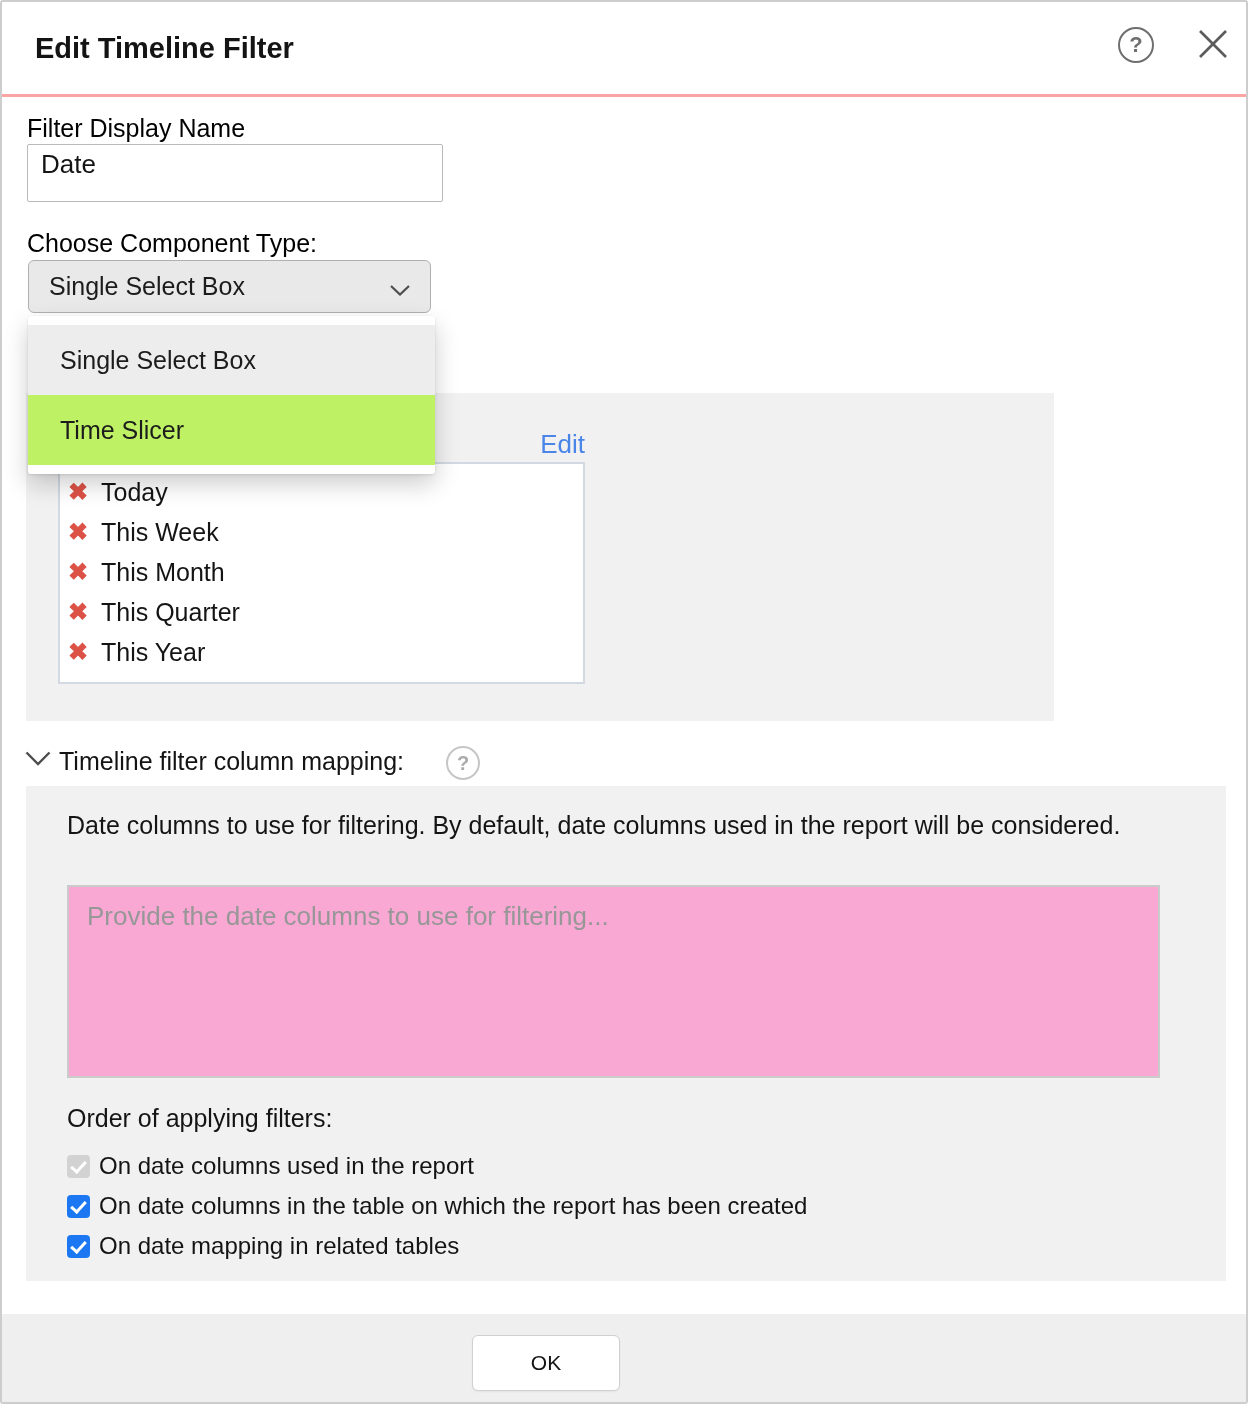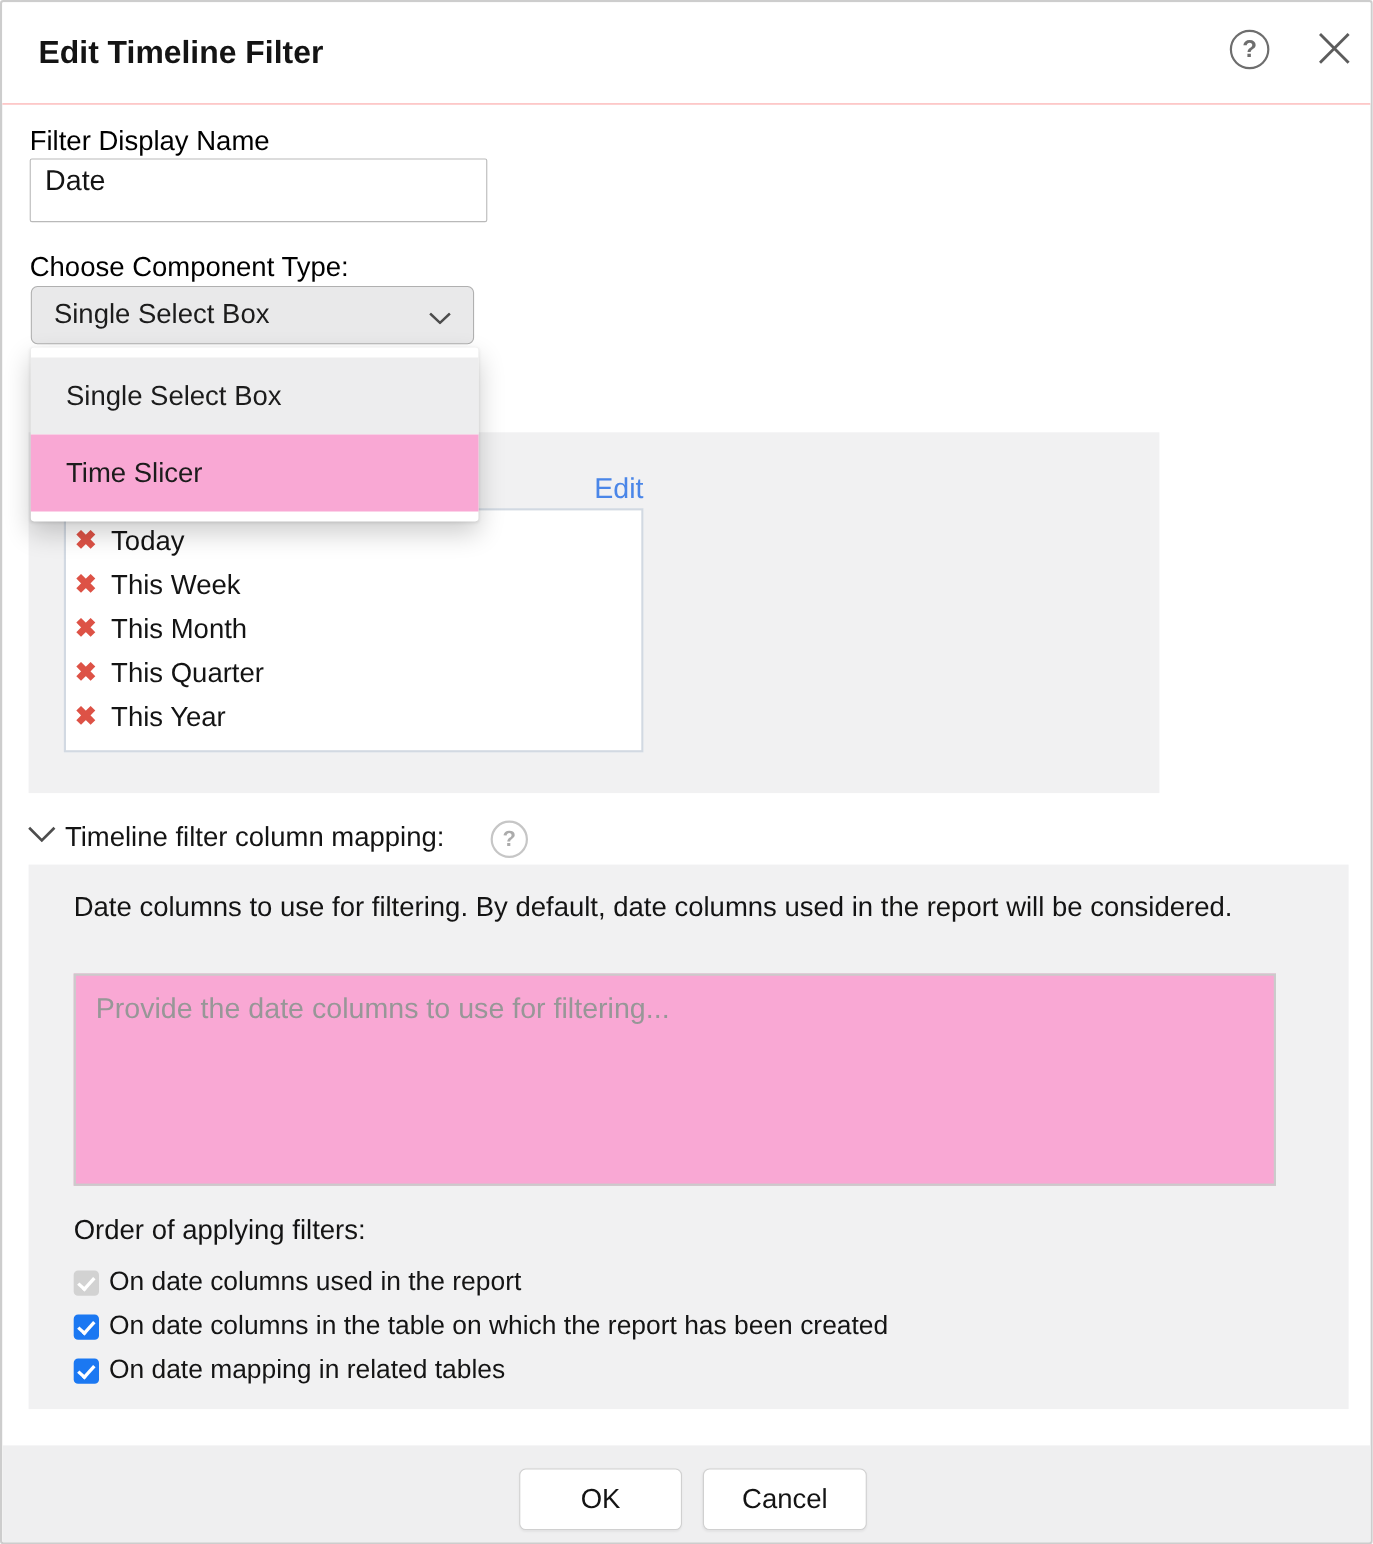--- a/index.html
+++ b/index.html
@@ -3,21 +3,21 @@
 <meta charset="utf-8">
 <style>
   html,body{margin:0;padding:0;background:#fff;}
   #dialog{
     position:relative; width:1248px; height:1404px; box-sizing:border-box;
     border:2px solid #cdcdcd; border-radius:3px; background:#fff; overflow:hidden;
     font-family:"Liberation Sans", sans-serif; color:#161616;
   }
   .abs{position:absolute;}
   
-  .header{position:absolute; left:0; top:0; right:0; height:92px; border-bottom:1px solid #fca5a5; background:#fff;}
+  .header{position:absolute; left:0; top:0; right:0; height:92px; border-bottom:3px solid #fca5a5; background:#fff;}
   .title{position:absolute; left:33px; top:0; line-height:92px; font-size:29px; font-weight:bold; color:#141414;}
   .icon-circle{
     display:inline-block; box-sizing:border-box; border-radius:50%;
     text-align:center; cursor:pointer; background:transparent;
   }
   .help-header{left:1116px; top:25px; width:36px; height:36px; border:2px solid #6e6e6e; color:#6e6e6e; font-size:22px; line-height:31px; font-weight:bold;}
   .close-btn{left:1193px; top:24px; width:36px; height:36px; cursor:pointer;}
   
   .field-label{position:absolute; font-size:25px; color:#000000;}
   #display-name-input{
@@ -31,21 +31,21 @@
     background:#e9e9ea; border:1px solid #b0b0b0; border-radius:6px; cursor:pointer;
   }
   .select-text{line-height:51px; padding-left:20px; font-size:25px; color:#1c1c1c;}
   .select-chevron{position:absolute; right:20px; top:21px;}
   
   .dropdown{
     position:absolute; left:26px; top:314px; width:407px; z-index:30; background:#fff;
     border-radius:3px; padding:9px 0;
     box-shadow:0 10px 24px rgba(0,0,0,0.20), 0 1px 3px rgba(0,0,0,0.10);
   }
-  .option{height:70px; line-height:70px; padding-left:32px; font-size:25px; color:#1c1c1c; cursor:pointer; background:#f9a8d4;}
+  .option{height:70px; line-height:70px; padding-left:32px; font-size:25px; color:#1c1c1c; cursor:pointer; background:#bef264;}
   .option.highlighted{background:#ededee;}
   
   .panel1{position:absolute; left:24px; top:391px; width:1028px; height:328px; background:#f1f1f2;}
   .edit-link{position:absolute; left:509px; top:36px; width:50px; text-align:right; font-size:26px; color:#4a86e8; cursor:pointer;}
   .listbox{
     position:absolute; left:32px; top:69px; width:527px; height:222px; box-sizing:border-box;
     background:#fff; border:2px solid #d2d9e2; padding-top:8px; overflow:hidden;
   }
   .value-row{height:40px; display:flex; align-items:center; padding-left:8px; font-size:25px; color:#141414;}
   .x-icon{color:#dd5246; font-size:24px; width:33px; font-weight:bold; cursor:pointer; line-height:1;}
@@ -72,21 +72,21 @@
     content:""; position:absolute; left:7px; top:3px; width:6px; height:12px;
     border-right:3px solid #fff; border-bottom:3px solid #fff; transform:rotate(42deg);
   }
   .checkbox.disabled{background:#d2d2d2; cursor:default;}
   .check-label{font-size:24px; color:#141414;}
   
   .footer{position:absolute; left:0; top:1312px; width:100%; height:92px; background:#efeff0;}
   .btn{
     position:absolute; top:21px; height:56px; box-sizing:border-box; background:#fff;
     border:1px solid #d0d0d0; border-radius:6px; font-family:"Liberation Sans",sans-serif;
-    font-size:25px; color:#141414; cursor:pointer; box-shadow:0 1px 2px rgba(0,0,0,0.05);
+    font-size:21px; color:#141414; cursor:pointer; box-shadow:0 1px 2px rgba(0,0,0,0.05);
   }
   #ok-btn{left:470px; width:148px;}
   #cancel-btn{left:637px; width:149px;}
 </style>
 </head>
 <body>
 
 <div id="dialog">
 
   <div class="header">
@@ -177,16 +177,15 @@
 
         <div class="check-row">
           <span class="checkbox"></span>
           <span class="check-label">On date mapping in related tables</span>
         </div>
       </div>
   </div>
 
   <div class="footer">
     <button class="btn" id="ok-btn">OK</button>
-    <button class="btn" id="cancel-btn">Cancel</button>
   </div>
 
 </div>
 
 </body></html>

